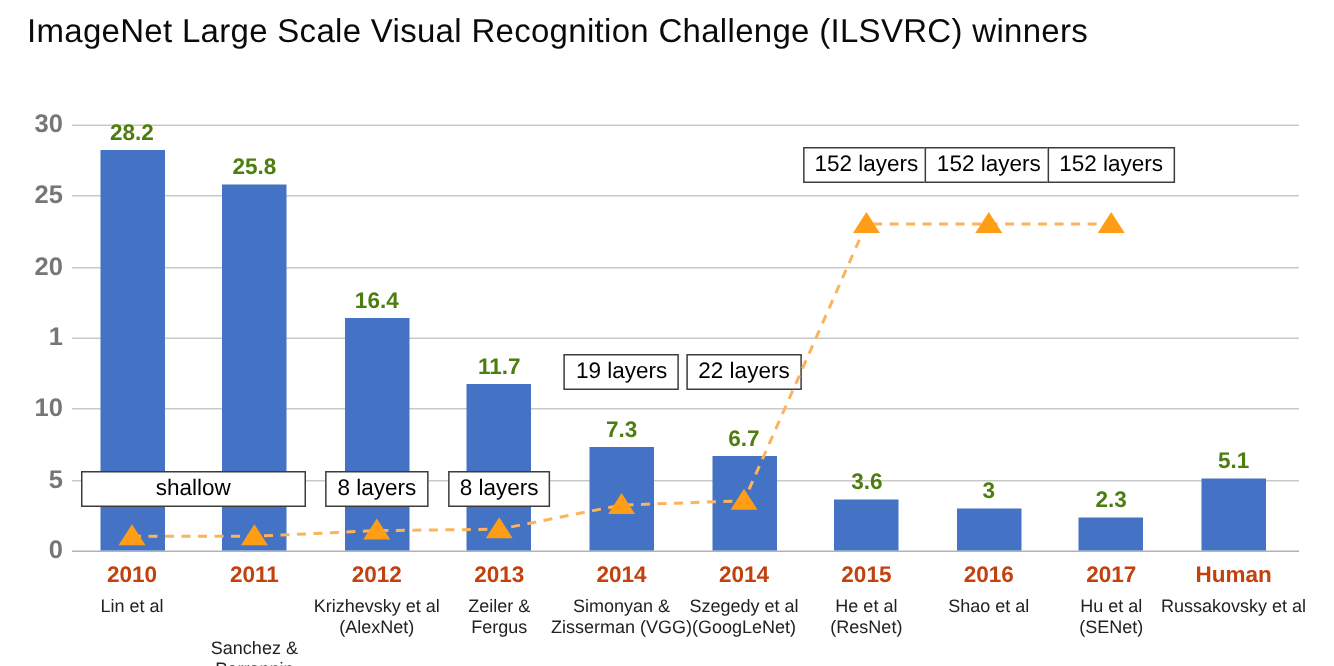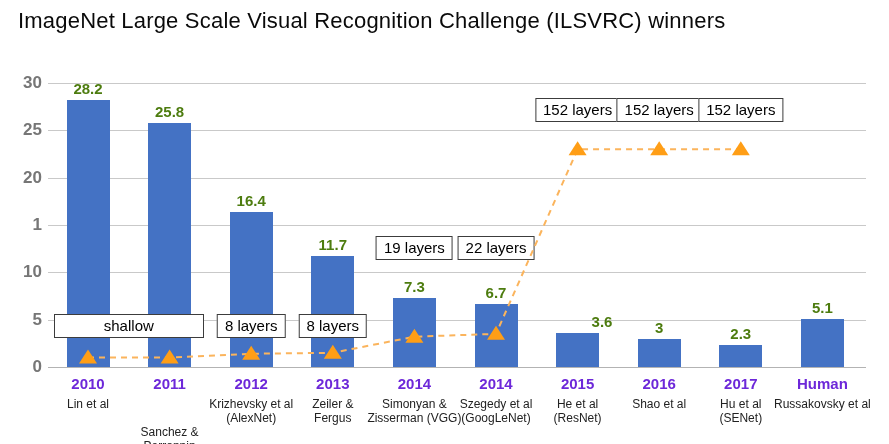--- a/index.html
+++ b/index.html
@@ -15,21 +15,21 @@
     position:absolute;width:38px;text-align:right;
     font-size:17px;font-weight:600;color:#767676;line-height:17px;
   }
   .bar{position:absolute;background:#4472C4;}
   .bar-value{
     position:absolute;text-align:center;font-size:15px;font-weight:700;
     color:#4d7c0f;line-height:18px;white-space:nowrap;
   }
   .year-label{
     position:absolute;text-align:center;font-size:15px;font-weight:700;
-    color:#6d28d9;line-height:16px;white-space:nowrap;
+    color:#c2410c;line-height:16px;white-space:nowrap;
   }
   .sub-label{
     position:absolute;text-align:center;font-size:12px;font-weight:400;
     color:#222222;line-height:14px;white-space:pre-line;
   }
   .anno-box{
     position:absolute;background:#ffffff;border:1.5px solid #3c3c3c;
     font-size:15px;color:#000;line-height:18px;white-space:nowrap;
     display:flex;align-items:center;justify-content:center;
     padding:2px 7px;box-sizing:border-box;
@@ -78,21 +78,21 @@
     <div class="bar-value" style="left: 384.4px; width: 60px; top: 277.893px;">7.3</div>
     <div class="year-label" style="left: 374.4px; width: 80px; top: 376px;">2014</div>
     <div class="sub-label" style="left: 362.4px; width: 104px; top: 397px;">Simonyan &amp;
 Zisserman (VGG)</div>
     <div class="bar" style="background: rgb(68, 114, 196); left: 474.5px; top: 303.573px; width: 43px; height: 63.4267px;"></div>
     <div class="bar-value" style="left: 466px; width: 60px; top: 283.573px;">6.7</div>
     <div class="year-label" style="left: 456px; width: 80px; top: 376px;">2014</div>
     <div class="sub-label" style="left: 444px; width: 104px; top: 397px;">Szegedy et al
 (GoogLeNet)</div>
     <div class="bar" style="background: rgb(68, 114, 196); left: 556.1px; top: 332.92px; width: 43px; height: 34.08px;"></div>
-    <div class="bar-value" style="left: 572px; width: 60px; top: 312.92px;">3.6</div>
+    <div class="bar-value" style="left: 548px; width: 60px; top: 312.92px;">3.6</div>
     <div class="year-label" style="left: 537.6px; width: 80px; top: 376px;">2015</div>
     <div class="sub-label" style="left: 525.6px; width: 104px; top: 397px;">He et al
 (ResNet)</div>
     <div class="bar" style="background: rgb(68, 114, 196); left: 637.7px; top: 338.6px; width: 43px; height: 28.4px;"></div>
     <div class="bar-value" style="left: 629.2px; width: 60px; top: 318.6px;">3</div>
     <div class="year-label" style="left: 619.2px; width: 80px; top: 376px;">2016</div>
     <div class="sub-label" style="left: 607.2px; width: 104px; top: 397px;">Shao et al</div>
     <div class="bar" style="background: rgb(68, 114, 196); left: 719.3px; top: 345.227px; width: 43px; height: 21.7733px;"></div>
     <div class="bar-value" style="left: 710.8px; width: 60px; top: 325.227px;">2.3</div>
     <div class="year-label" style="left: 700.8px; width: 80px; top: 376px;">2017</div>

